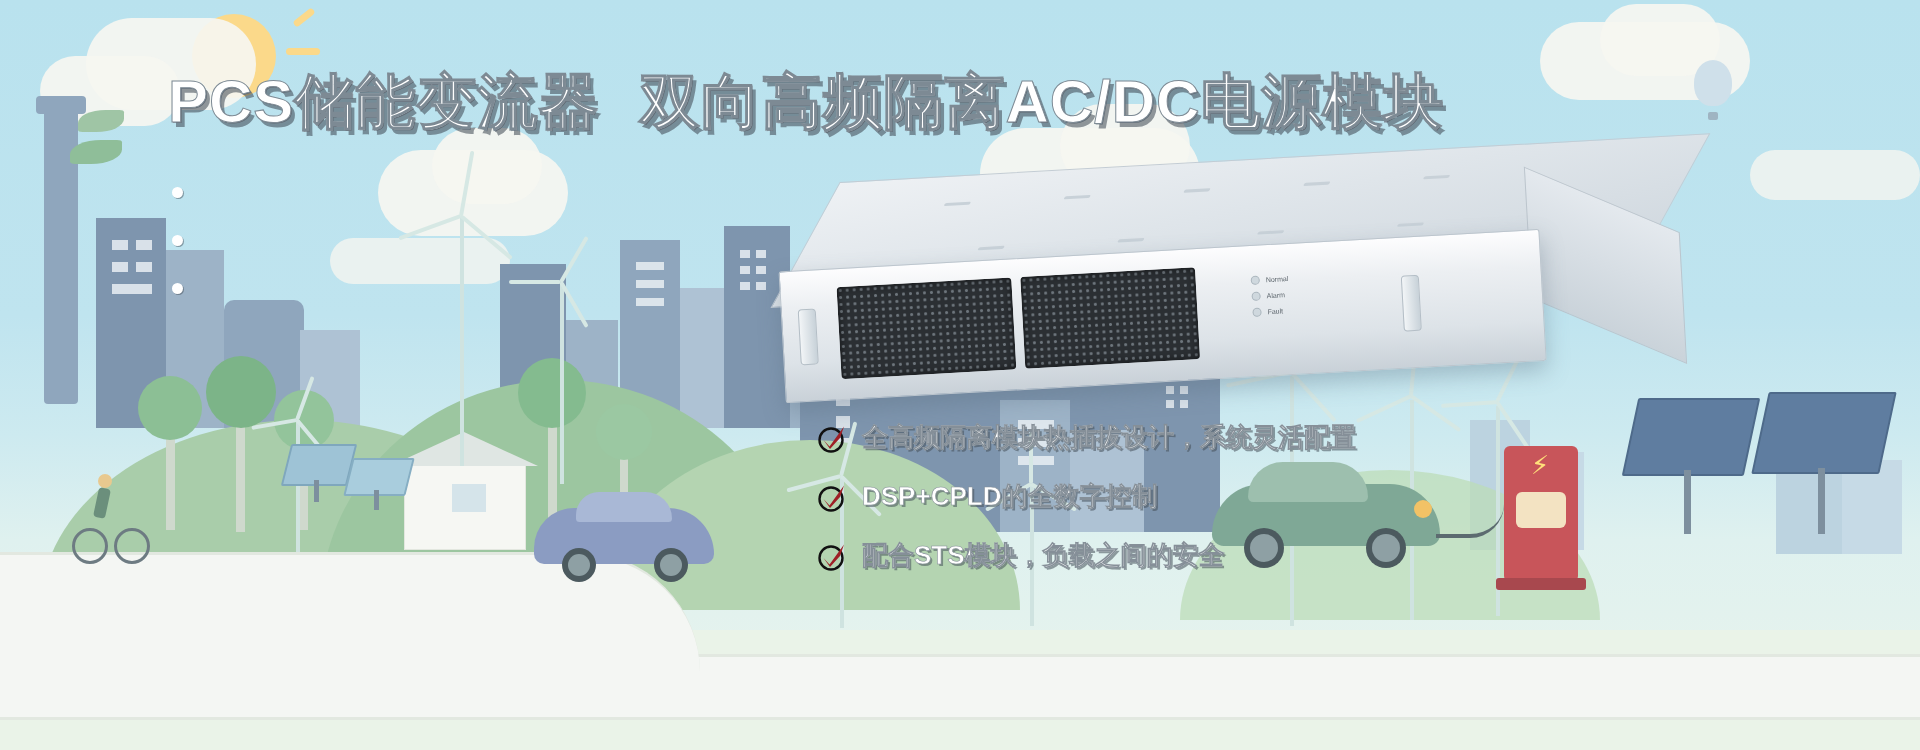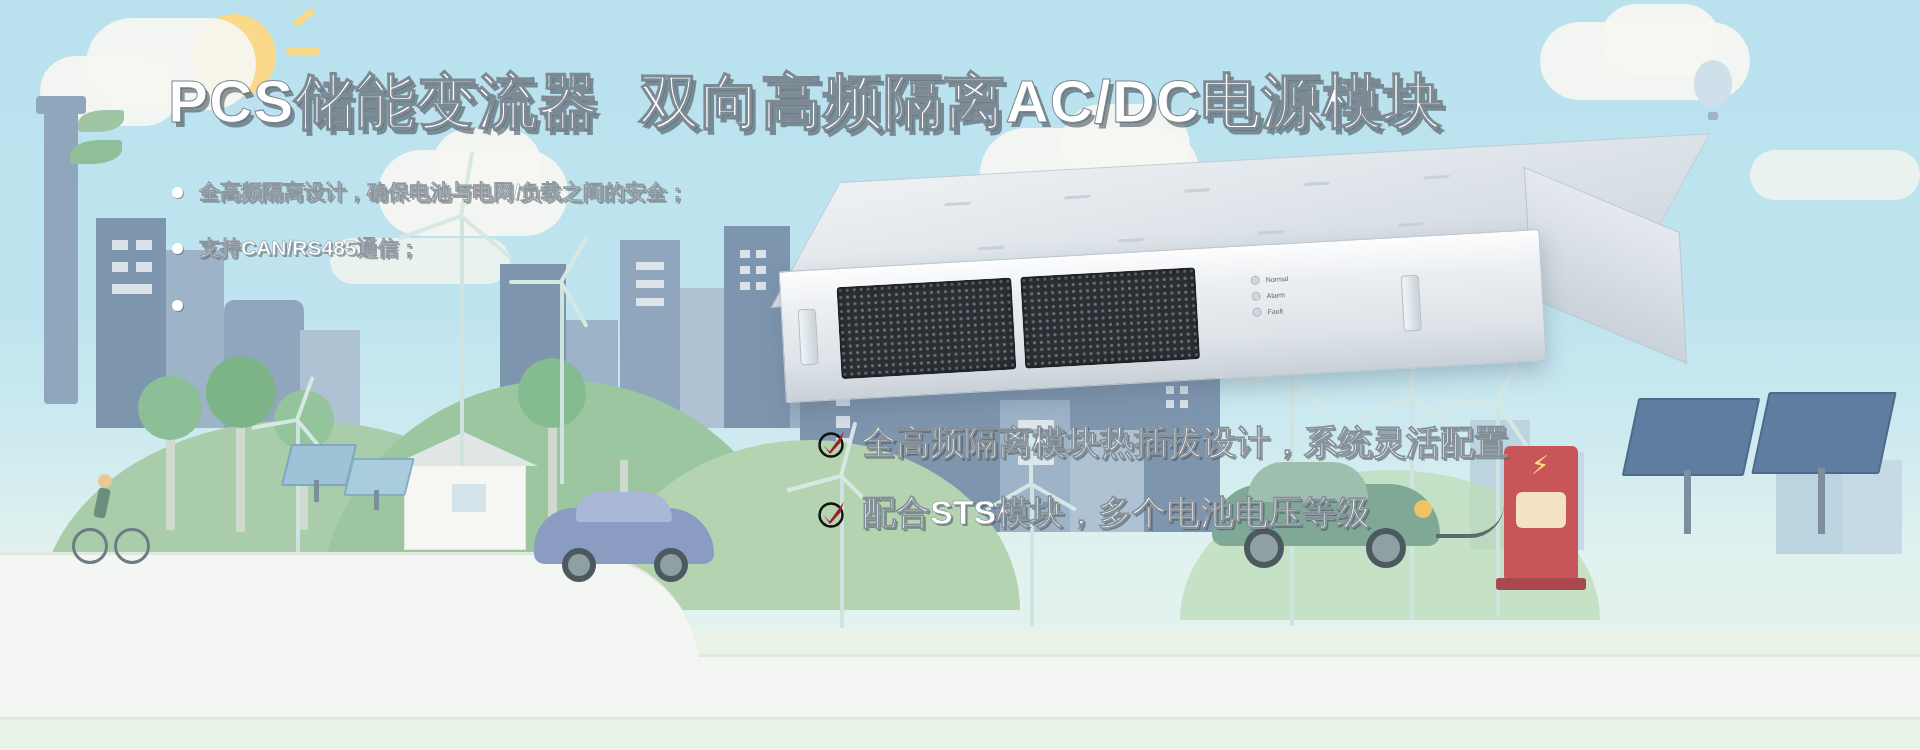--- a/index.html
+++ b/index.html
@@ -61,21 +61,21 @@
     font-size:21px;font-weight:bold;color:#ffffff;line-height:1.35;
     text-shadow:2px 2px 0 rgba(70,80,90,.5);
     -webkit-text-stroke:.5px #8b959d;
   }
 
   
   .checks{position:absolute;left:816px;top:420px;}
   .chk{display:flex;align-items:center;margin-bottom:24px;}
   .chk .cicon{flex:0 0 auto;width:34px;height:34px;margin-right:12px;position:relative;}
   .chk .txt{
-    font-size:34px;font-weight:bold;color:#ffffff;white-space:nowrap;
+    font-size:26px;font-weight:bold;color:#ffffff;white-space:nowrap;
     text-shadow:2px 2px 0 rgba(70,80,90,.55);
     -webkit-text-stroke:.6px #858f98;
   }
 
   
   .device{position:absolute;left:770px;top:160px;width:930px;height:250px;
           transform:rotate(-3.2deg);}
   .dev-top{
     position:absolute;left:38px;top:0;width:870px;height:120px;
     background:linear-gradient(170deg,#eef1f4 0%,#dfe5ea 45%,#cfd7de 100%);
@@ -351,25 +351,23 @@
     </div>
   </div>
 
   <div class="title">
     <span>PCS储能变流器</span><span class="gap"></span><span>双向高频隔离AC/DC电源模块</span>
   </div>
 
   <div class="bullets">
     <div class="bullet">
       <span class="dot"></span>
-      <span class="txt">全高频隔离设计，确保电池与电网/负载之间的安全；</span>
     </div>
     <div class="bullet">
       <span class="dot"></span>
-      <span class="txt">支持CAN/RS485通信；</span>
     </div>
     <div class="bullet">
       <span class="dot"></span>
     </div>
   </div>
 
   <div class="checks">
     <div class="chk">
       <span class="cicon">
         <svg width="34" height="34" viewBox="0 0 34 34">
@@ -379,17 +377,26 @@
       </span>
       <span class="txt">全高频隔离模块热插拔设计，系统灵活配置</span>
     </div>
     <div class="chk">
       <span class="cicon">
         <svg width="34" height="34" viewBox="0 0 34 34">
           <circle cx="15" cy="19" r="11.5" fill="none" stroke="#111111" stroke-width="2.4"></circle>
           <path d="M7.5 19 L13.5 25.5 L28 5.5 L24 17 L14 28 Z" fill="#9e1f26"></path>
         </svg>
       </span>
-      <span class="txt">配合STS模块，多个电池电压等级</span>
+      <span class="txt">DSP+CPLD的全数字控制</span>
+    </div>
+    <div class="chk">
+      <span class="cicon">
+        <svg width="34" height="34" viewBox="0 0 34 34">
+          <circle cx="15" cy="19" r="11.5" fill="none" stroke="#111111" stroke-width="2.4"></circle>
+          <path d="M7.5 19 L13.5 25.5 L28 5.5 L24 17 L14 28 Z" fill="#9e1f26"></path>
+        </svg>
+      </span>
+      <span class="txt">配合STS模块，负载之间的安全</span>
     </div>
   </div>
 
 </div>
 
 </body></html>

